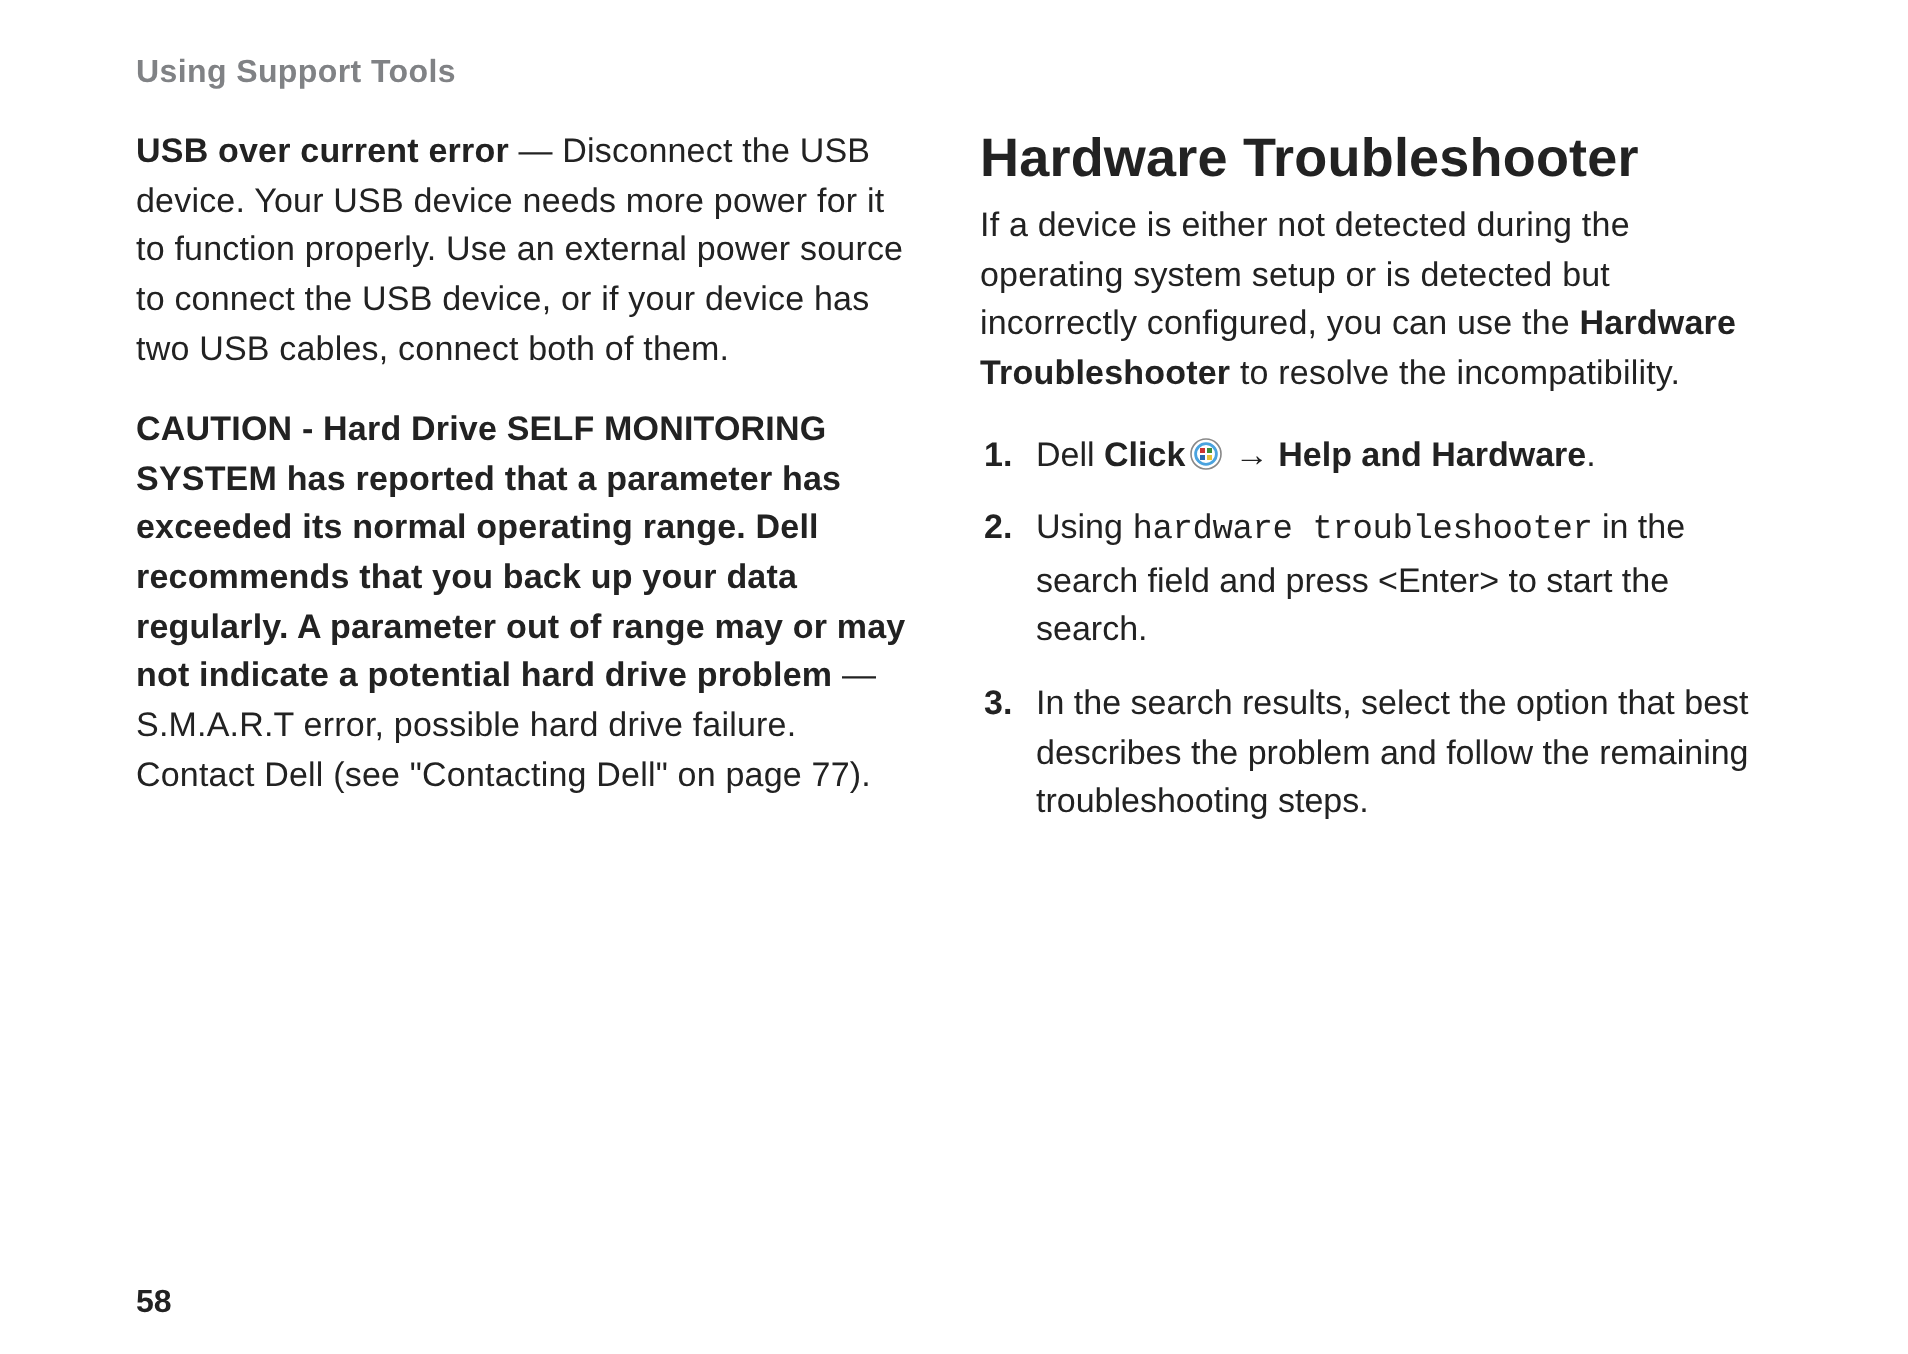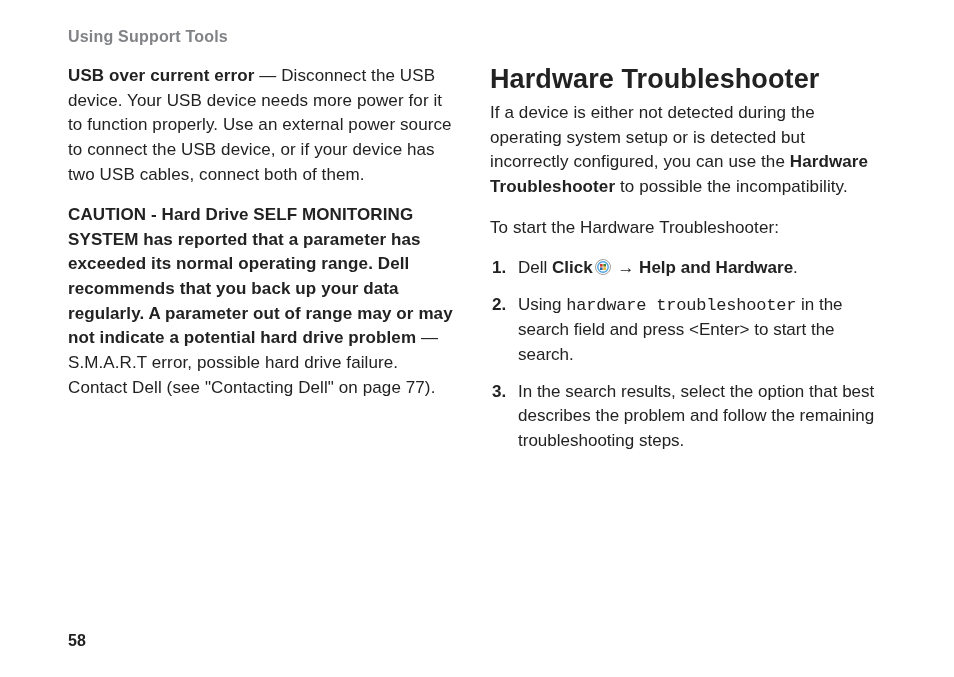--- a/index.html
+++ b/index.html
@@ -76,21 +76,21 @@
   .start-icon {
     display: inline-block;
     width: 16px;
     height: 16px;
     vertical-align: -2px;
     margin: 0 2px;
   }
   .page-num {
     position: absolute;
     left: 68px;
-    bottom: 27px;
+    bottom: 16px;
     font-size: 16px;
     font-weight: 700;
     color: #222;
   }
 </style>
 </head>
 <body>
 
 <div class="page">
 
@@ -108,24 +108,23 @@
         <span class="bold">CAUTION - Hard Drive SELF MONITORING SYSTEM has reported that a parameter has exceeded its normal operating range. Dell recommends that you back up your data regularly. A parameter out of range may or may not indicate a potential hard drive problem</span><span> — S.M.A.R.T error, possible hard drive failure. Contact Dell (see "Contacting Dell" on page 77).</span>
       </p>
 
     </div>
 
     <div class="col">
 
       <h2 class="h2">Hardware Troubleshooter</h2>
 
       <p class="para">
-        <span>If a device is either not detected during the operating system setup or is detected but incorrectly configured, you can use the </span><span class="bold">Hardware Troubleshooter</span><span> to possible the incompatibility.</span>
+        <span>If a device is either not detected during the operating system setup or is detected but incorrectly configured, you can use the </span><span class="bold">Hardware Troubleshooter</span><span> to resolve the incompatibility.</span>
       </p>
 
-      <p class="para">To start the Hardware Troubleshooter:</p>
 
       <ol class="steps">
 
         <li>
           <span class="num">1.</span>
           <span>Dell </span><span class="bold">Click</span><span class="start-icon"><svg viewBox="0 0 16 16">
                 <circle cx="8" cy="8" r="7.5" fill="#fff" stroke="#888" stroke-width="0.8"></circle>
                 <circle cx="8" cy="8" r="5.2" fill="none" stroke="#4aa3df" stroke-width="1.4"></circle>
                 <path d="M5 5h2.5v2.5H5zM8.5 5H11v2.5H8.5zM5 8.5h2.5V11H5zM8.5 8.5H11V11H8.5z" fill="#e67e22"></path>
                 <path d="M5 5h2.5v2.5H5z" fill="#cc3333"></path>

